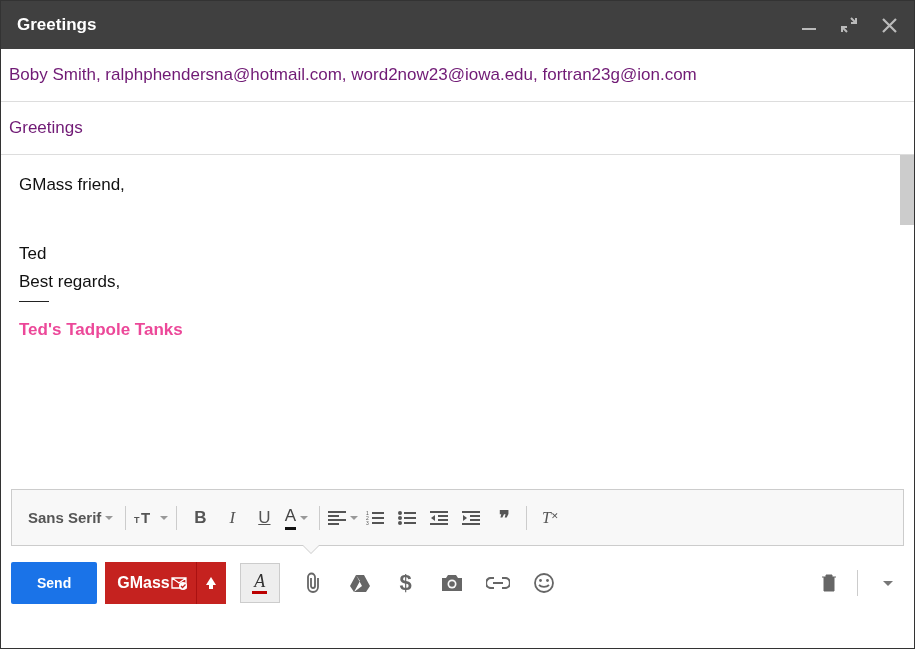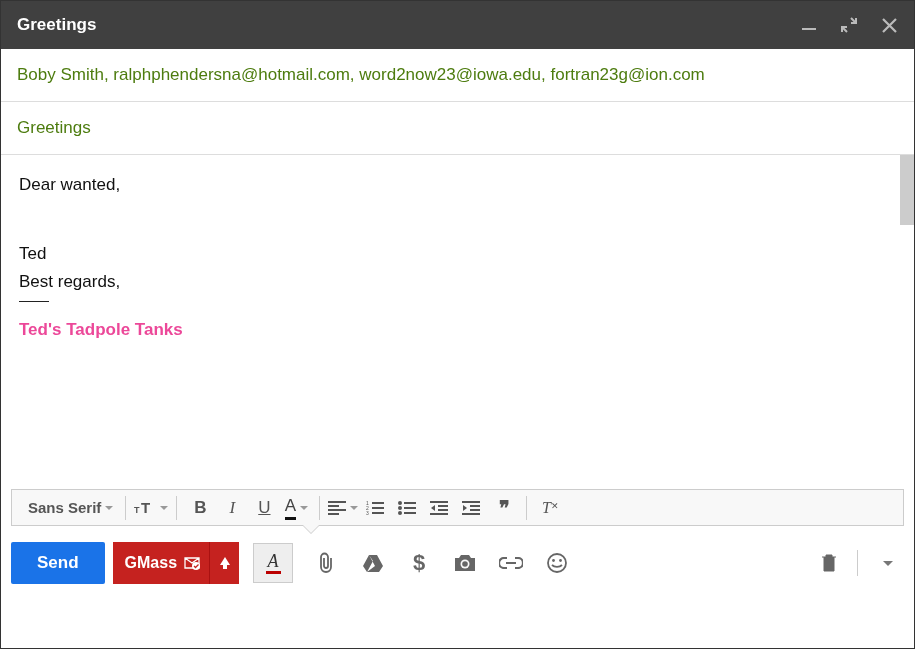--- a/index.html
+++ b/index.html
@@ -36,23 +36,23 @@
     align-items: center;
     justify-content: center;
     width: 18px;
     height: 18px;
   }
   .minimize-bar {
     width: 14px; height: 2px; background: currentColor; margin-top: 8px;
   }
   .to-field, .subject-field {
     border-bottom: 1px solid #ddd;
-    padding: 16px 16px;
+    padding: 16px 8px;
     font-size: 17px;
-    color: #4d7c0f;
+    color: #701a75;
   }
   .to-field { border-top: none; }
   .body-area {
     padding: 18px 18px 0 18px;
     font-size: 17px;
     color: #111;
     line-height: 1.45;
     height: 334px;
     position: relative;
     border-right: 14px solid transparent;
@@ -68,21 +68,21 @@
   .body-area p { margin-bottom: 4px; }
   .body-gap { height: 20px; }
   .sig-divider {
     width: 30px; height: 1.5px; background: #222; margin: 6px 0 16px 0;
   }
   .sig-company { color: #ec4899; font-weight: bold; }
   .format-toolbar {
     border: 1px solid #ccc;
     background: #f8f8f8;
     margin: 0 10px;
-    height: 37px;
+    height: 57px;
     display: flex;
     align-items: center;
     padding: 0 10px;
     gap: 2px;
     position: relative;
   }
   .ft-item {
     display: flex;
     align-items: center;
     justify-content: center;
@@ -129,36 +129,36 @@
     align-items: center;
     padding: 0 10px;
     gap: 8px;
     margin-top: 8px;
   }
   .send-btn {
     background: #1a73e8;
     color: #fff;
     border: none;
     font-weight: bold;
-    font-size: 17px;
+    font-size: 14px;
     height: 42px;
     padding: 0 26px;
     cursor: pointer;
     border-radius: 2px;
   }
   .gmass-group { display: flex; height: 42px; }
   .gmass-btn {
     background: #c5221f;
     color: #fff;
     border: none;
     font-weight: bold;
     font-size: 16px;
     padding: 0 8px 0 12px;
     cursor: pointer;
-    display: flex; align-items: center; gap: 6px;
+    display: flex; align-items: center; 
   }
   .gmass-arrow {
     background: #c5221f;
     color: #fff;
     border: none;
     border-left: 1px solid #a11;
     width: 30px;
     display: flex; align-items: center; justify-content: center;
     cursor: pointer;
   }
@@ -222,21 +222,21 @@
 <div class="to-field">
   <span>Boby Smith, ralphphendersna@hotmail.com, word2now23@iowa.edu, fortran23g@ion.com</span>
 </div>
 
 <div class="subject-field">
   <span>Greetings</span>
 </div>
 
 <div class="body-area">
   <div class="body-scroll-thumb"></div>
-  <p>Dear wanted,</p>
+  <p>GMass friend,</p>
   <div class="body-gap"></div>
   <div class="body-gap"></div>
   <p>Ted</p>
   <p>Best regards,</p>
   <div class="sig-divider"></div>
   <p class="sig-company">Ted's Tadpole Tanks</p>
 </div>
 
 <div class="format-toolbar">
   <div class="ft-item ft-font">

